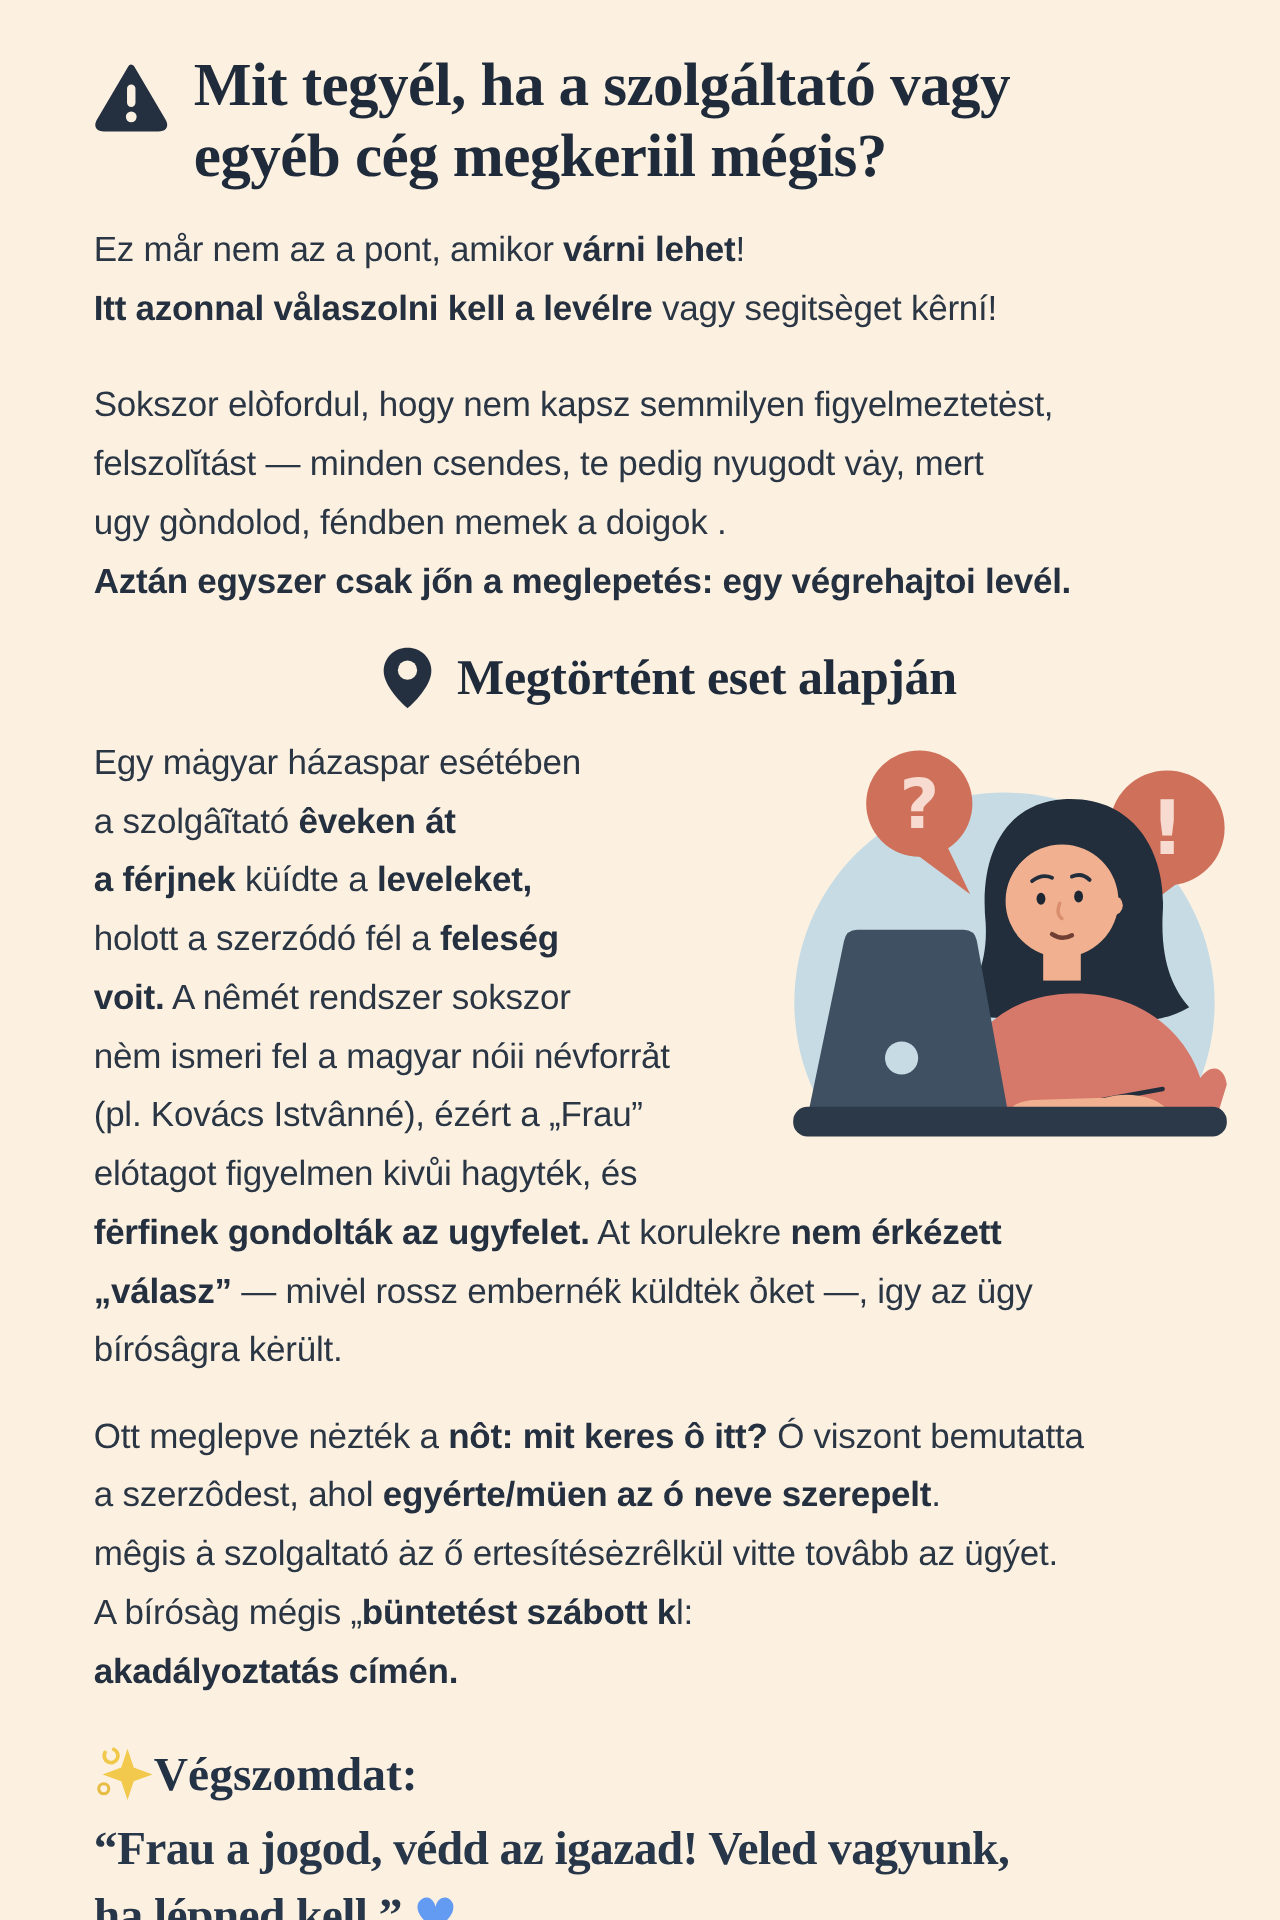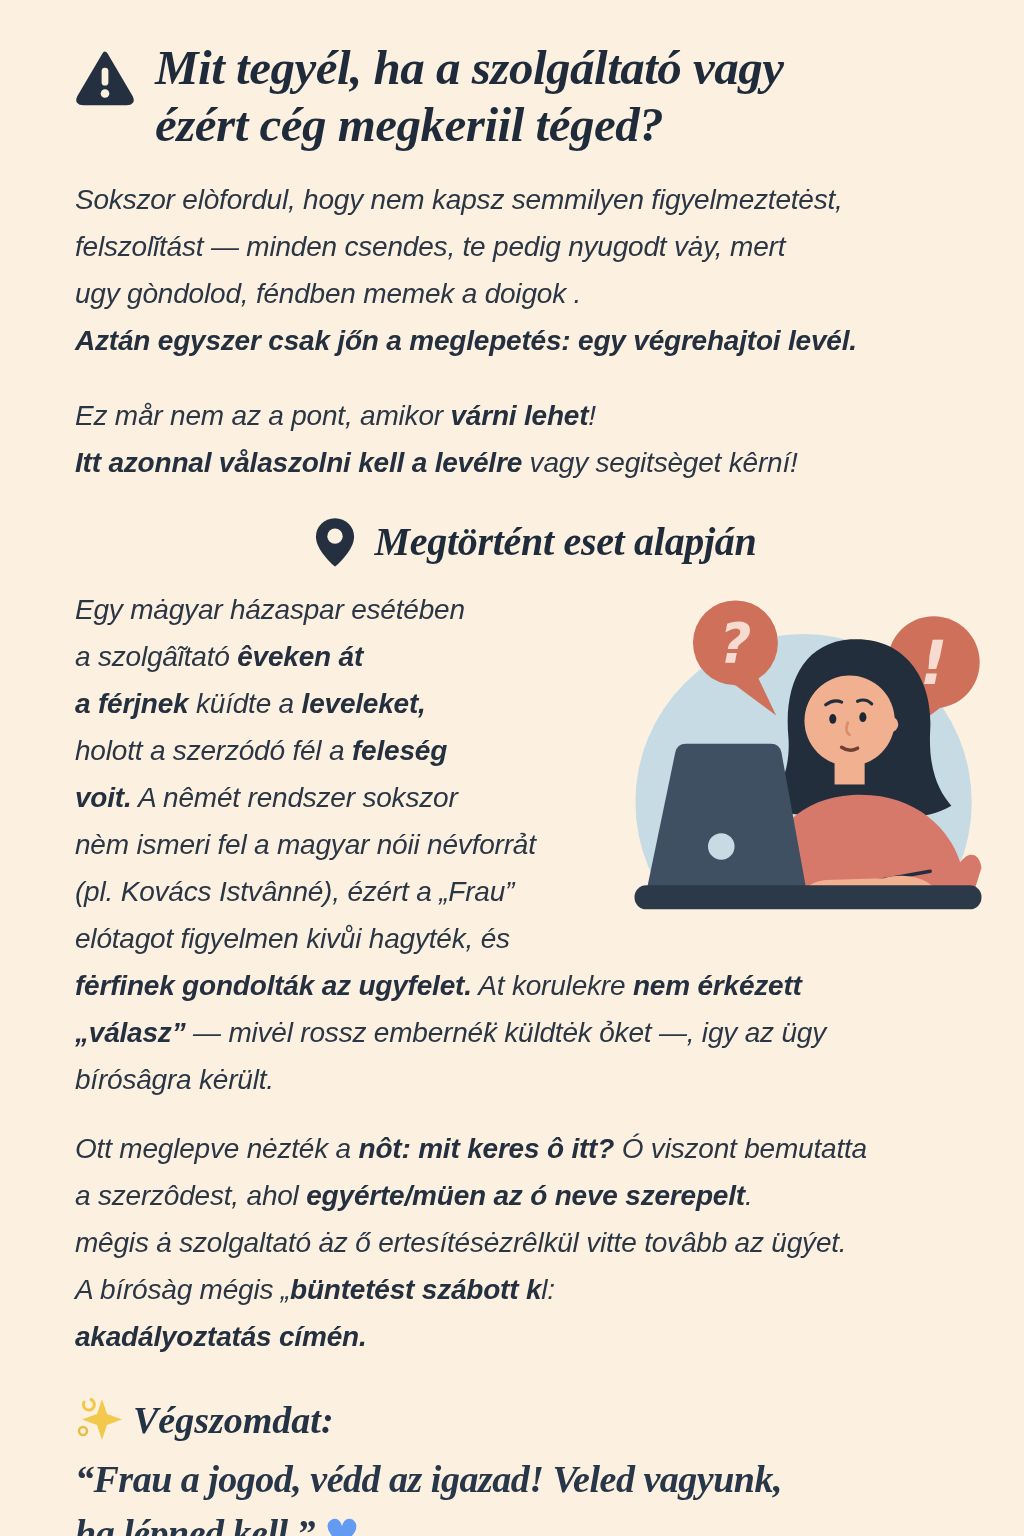--- a/index.html
+++ b/index.html
@@ -3,21 +3,21 @@
 <meta charset="utf-8">
 <style>
   html,body{margin:0;padding:0;}
   body{
     width:1024px;height:1536px;
     background:#fcf1e1;
     font-family:"Liberation Sans","DejaVu Sans",sans-serif;
     color:#2b3645;
     overflow:hidden;
   }
-  .page{box-sizing:border-box;width:1024px;height:1176px;padding:40px 30px 0 75px;font-style:italic;}
+  .page{box-sizing:border-box;width:1024px;height:1176px;padding:40px 30px 0 75px;}
 
   
   .title-row{display:flex;align-items:flex-start;gap:20px;margin-bottom:22px;}
   .warning-icon{flex:0 0 auto;margin-top:8px;}
   .warning-icon svg{width:60px;height:60px;display:block;}
   h1.page-title{
     font-family:"Liberation Serif","DejaVu Serif",serif;
     font-weight:700;font-size:49px;line-height:1.16;
     letter-spacing:-0.5px;color:#1f2b3a;margin:0;white-space:nowrap;
   }
@@ -36,21 +36,21 @@
   .section-head h2{
     font-family:"Liberation Serif","DejaVu Serif",serif;
     font-weight:700;font-size:40px;color:#1f2b3a;margin:0;letter-spacing:-0.3px;
   }
 
   
   .case-illustration{float:right;width:372px;height:354px;margin:2px 0 8px 16px;}
   .case-illustration svg{width:100%;height:100%;display:block;}
 
   
-  .closing-head{display:flex;align-items:center;gap:10px;margin:36px 0 8px;}
+  .closing-head{display:flex;align-items:center;margin:36px 0 8px;}
   .sparkles-icon svg{width:48px;height:48px;display:block;}
   .closing-head h2{
     font-family:"Liberation Serif","DejaVu Serif",serif;
     font-weight:700;font-size:38px;color:#243245;margin:0;
   }
   .quote{
     font-family:"Liberation Serif","DejaVu Serif",serif;
     font-weight:700;font-size:38px;line-height:1.44;
     letter-spacing:-0.5px;color:#273648;margin:0;
   }
@@ -64,27 +64,27 @@
   <div class="title-row">
     <span class="warning-icon">
       <svg viewBox="0 0 64 64" aria-hidden="true">
         <path d="M32 7 L59 53 Q61.5 58 55 58 L9 58 Q2.5 58 5 53 Z" fill="#243040" stroke="#243040" stroke-width="6" stroke-linejoin="round"></path>
         <rect x="28.4" y="21" width="7.2" height="19" rx="3.6" fill="#fcf1e1"></rect>
         <circle cx="32" cy="48.5" r="4.6" fill="#fcf1e1"></circle>
       </svg>
     </span>
     <h1 class="page-title">
       <span>Mit tegyél, ha a szolgáltató vagy</span><br>
-      <span>ézért cég megkeriil téged?</span>
+      <span>egyéb cég megkeriil mégis?</span>
     </h1>
   </div>
 
+  <p class="body-text p-alert"><span>Ez mår nem az a pont, amikor </span><span class="b">várni lehet</span><span>!</span><br><span class="b">Itt azonnal vålaszolni kell a levélre</span><span> vagy segitsèget kêrní!</span></p>
+
   <p class="body-text p-intro"><span>Sokszor elòfordul, hogy nem kapsz semmilyen figyelmeztetėst,</span><br><span>felszolĭtást — minden csendes, te pedig nyugodt vȧy, mert</span><br><span>ugy gòndolod, féndben memek a doigok .</span><br><span class="b">Aztán egyszer csak jőn a meglepetés: egy végrehajtoi levél.</span></p>
-
-  <p class="body-text p-alert"><span>Ez mår nem az a pont, amikor </span><span class="b">várni lehet</span><span>!</span><br><span class="b">Itt azonnal vålaszolni kell a levélre</span><span> vagy segitsèget kêrní!</span></p>
 
   <div class="section-head">
     <span class="pin-icon">
       <svg viewBox="0 0 24 28" aria-hidden="true">
         <path d="M12 1 C6 1 1.6 5.6 1.6 11.1 C1.6 17.9 10 25.9 12 27.4 C14 25.9 22.4 17.9 22.4 11.1 C22.4 5.6 18 1 12 1 Z" fill="#243040"></path>
         <circle cx="12" cy="10.8" r="4.2" fill="#fcf1e1"></circle>
       </svg>
     </span>
     <h2>Megtörtént eset alapján</h2>
   </div>

